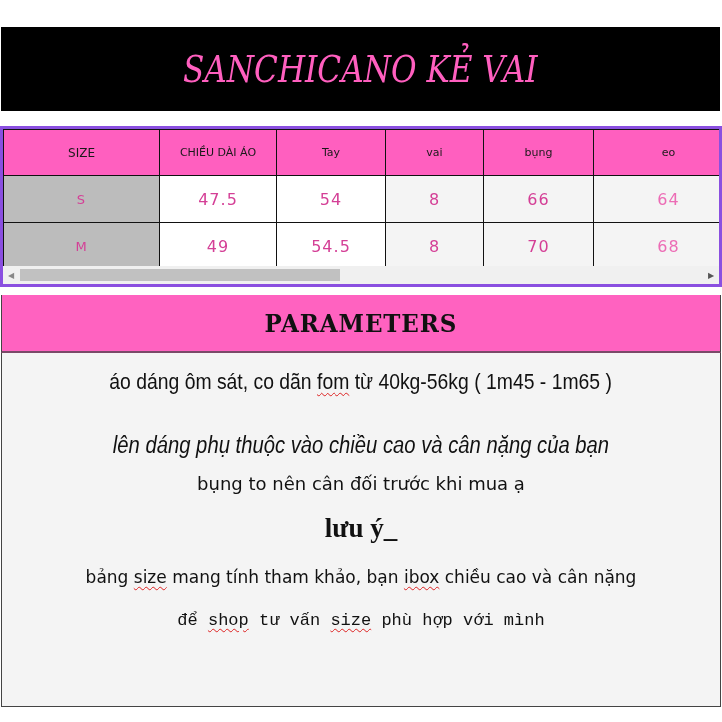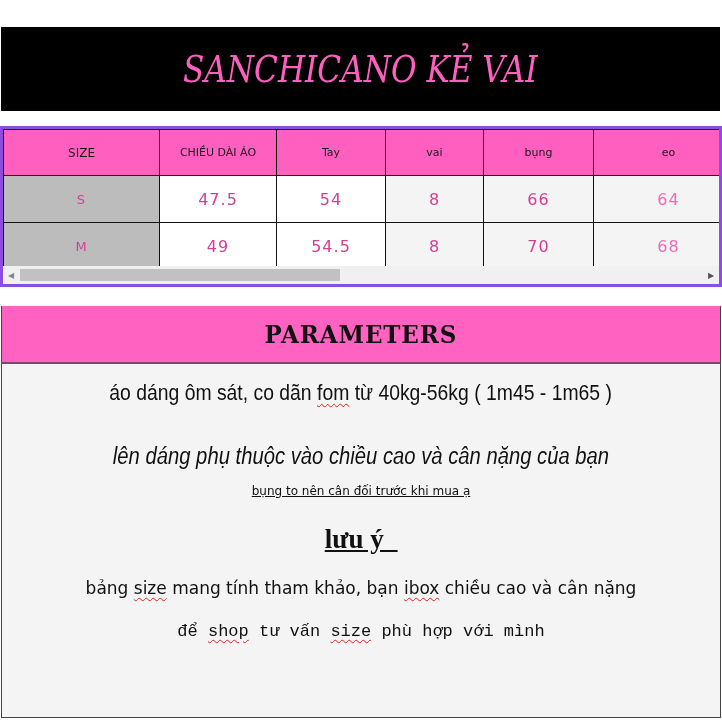--- a/index.html
+++ b/index.html
@@ -55,21 +55,21 @@
       font-size: 8px; color: #888888;
     }
     .scroll-left { left: 0; }
     .scroll-right { right: 0; color: #555555; }
     .scroll-thumb {
       position: absolute; left: 17px; top: 3px; width: 320px; height: 12px;
       background: #c1c1c1;
     }
 
     .params-box {
-      position: absolute; left: 1px; top: 306px; width: 720px; height: 412px;
+      position: absolute; left: 1px; top: 295px; width: 720px; height: 412px;
       border: 1px solid #444444; border-top: none;
       background: #f4f4f4;
     }
     .params-header {
       height: 58px; background: #ff62c0;
       border-bottom: 2px solid #7a4a68;
       border-left: 1px solid #444444; border-right: 1px solid #444444;
       margin: 0 -1px;
       display: flex; align-items: center; justify-content: center;
     }
@@ -79,22 +79,22 @@
       transform: scaleX(0.92); display: inline-block;
     }
     .line {
       position: absolute; left: 0; width: 100%; text-align: center; color: #111111;
       white-space: nowrap;
     }
     .line1 { top: 74px; font-family: "Liberation Sans", sans-serif; font-size: 22px; }
     .line1 span.inner { display: inline-block; transform: scaleX(0.88); }
     .line2 { top: 126px; font-family: "Liberation Sans", sans-serif; font-style: italic; font-size: 23px; margin-top: 11px; }
     .line2 span.inner { display: inline-block; transform: scaleX(0.88); }
-    .line3 { top: 178px; font-family: "DejaVu Sans", sans-serif; font-size: 12px; text-decoration: underline; }
-    .line4 { top: 218px; font-family: "Liberation Serif", serif; font-weight: bold; font-size: 27px; text-decoration: underline; }
+    .line3 { top: 178px; font-family: "DejaVu Sans", sans-serif; font-size: 18px; }
+    .line4 { top: 218px; font-family: "Liberation Serif", serif; font-weight: bold; font-size: 27px; }
     .line5 { top: 272px; font-family: "DejaVu Sans", sans-serif; font-size: 17px; }
     .line6 { top: 316px; font-family: Liberation Mono, monospace; font-size: 17px; }
     .spell { text-decoration: underline wavy #d22; text-decoration-thickness: 1px; text-underline-offset: 3px; }
   </style>
 </head>
 <body>
 
 <div class="title-banner">
   <span>SANCHICANO KẺ VAI</span>
 </div>

